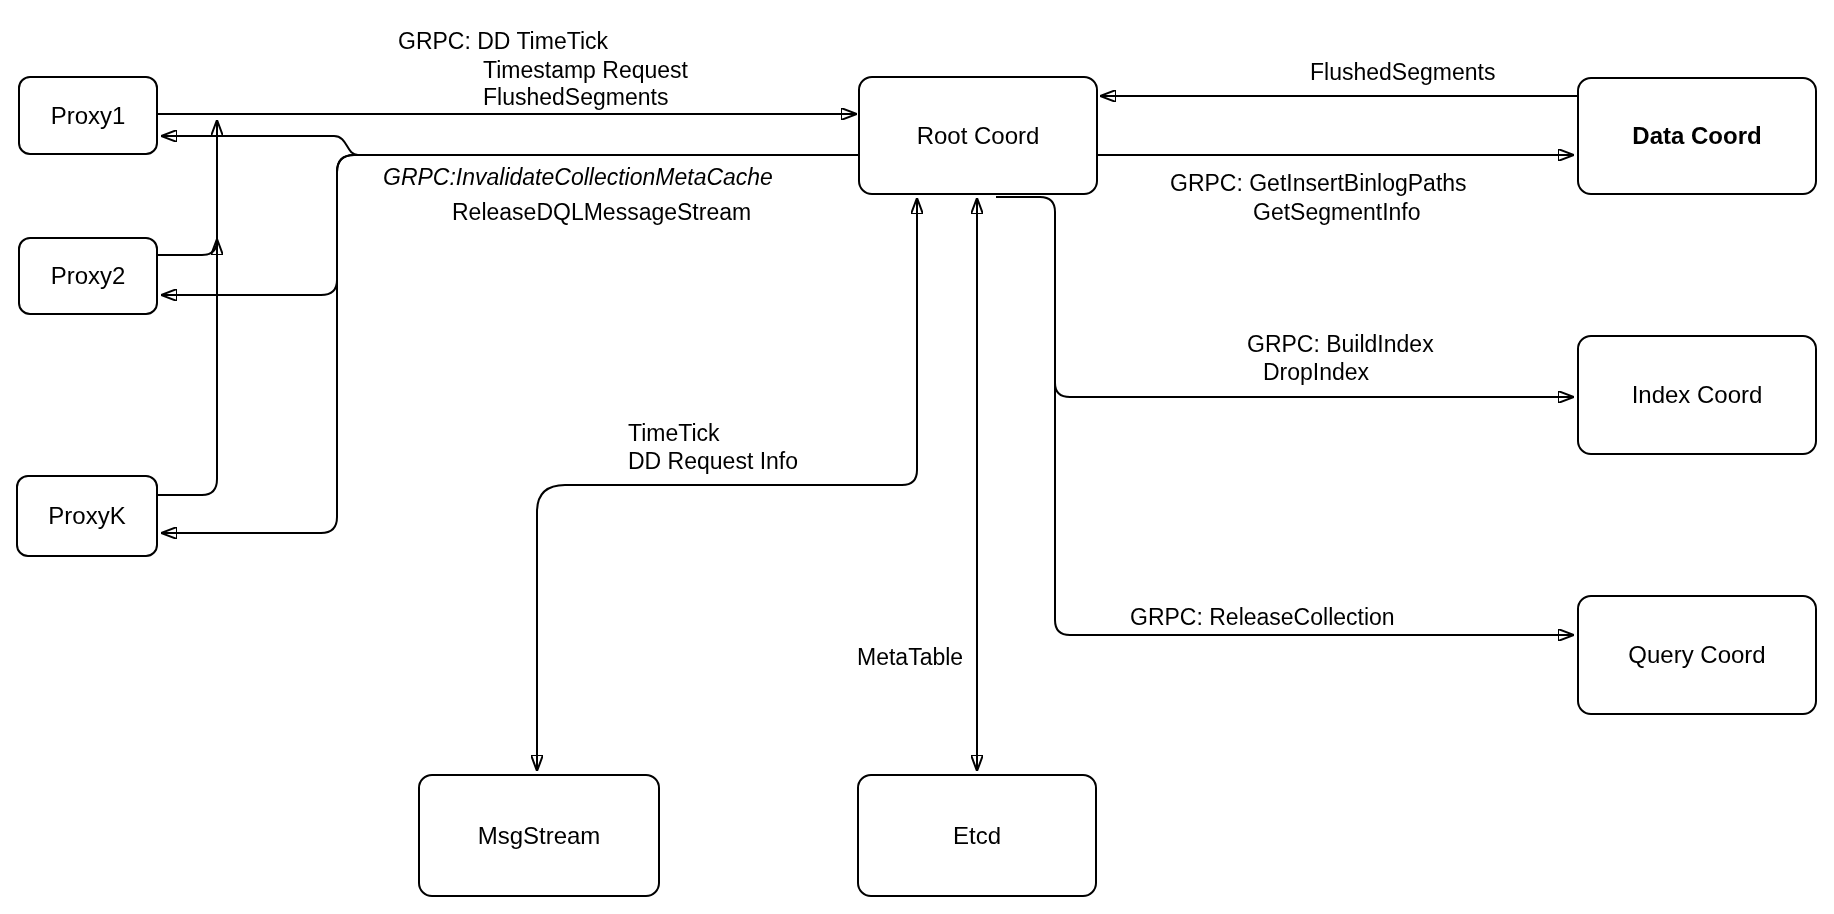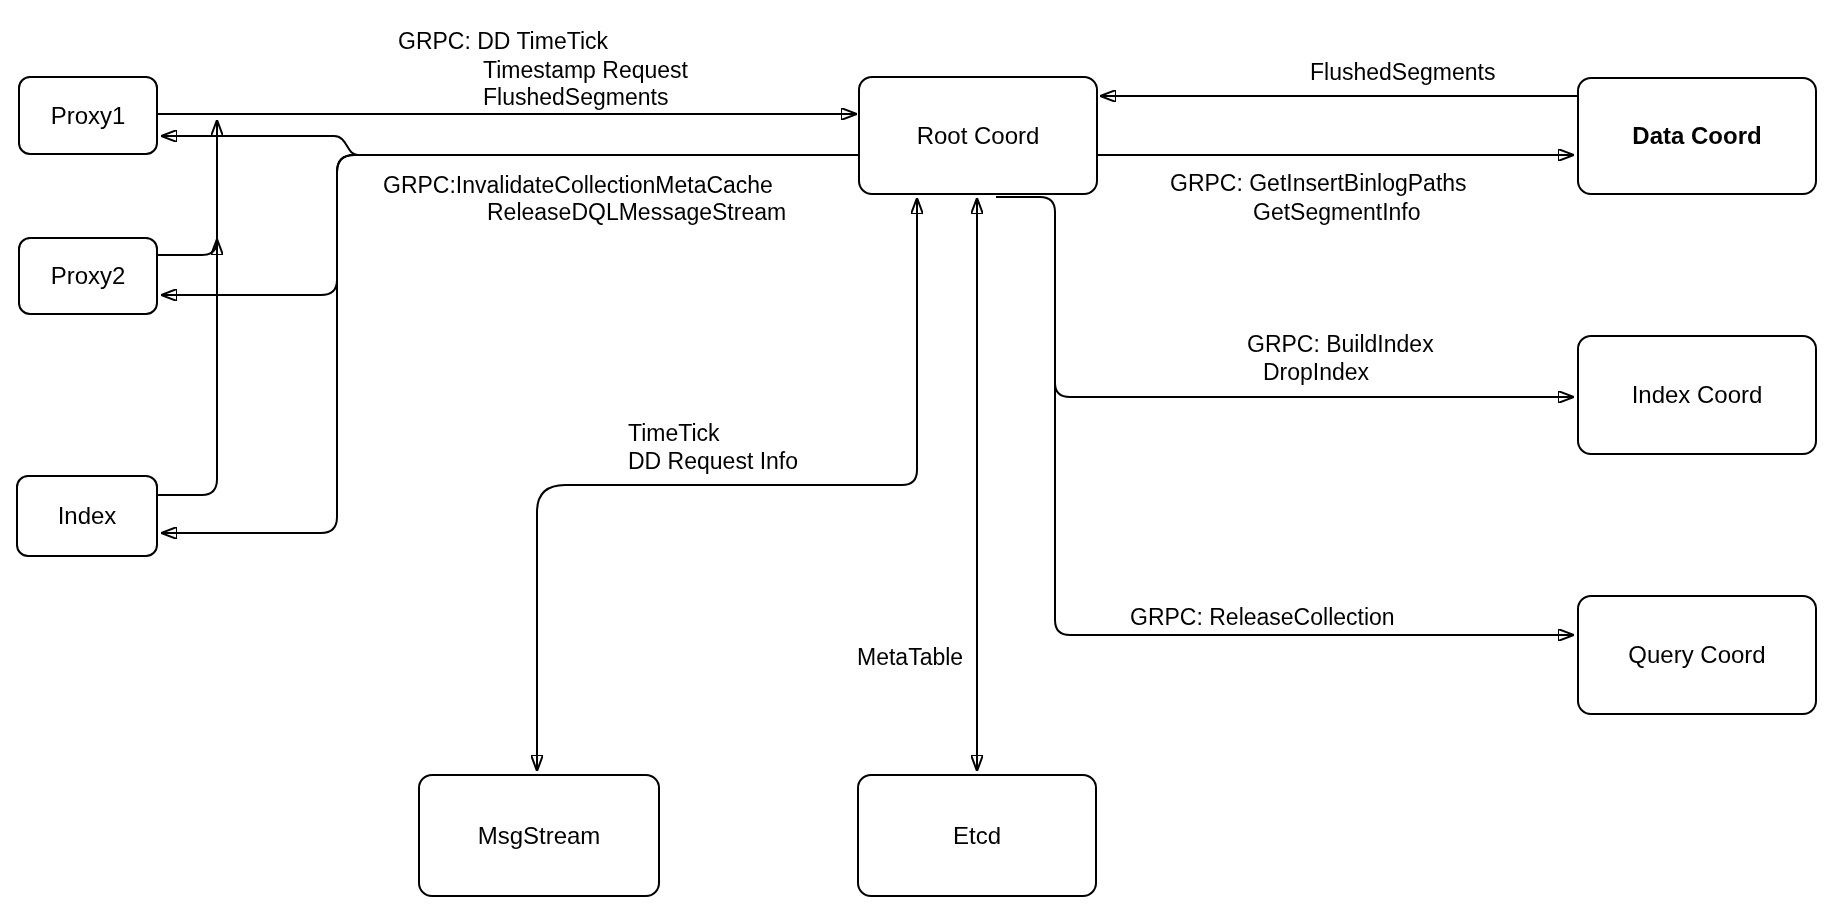--- a/index.html
+++ b/index.html
@@ -90,21 +90,21 @@
 
   <div class="node small" style="left:18px; top:76px; width:140px; height:79px;">
     <span>Proxy1</span>
   </div>
 
   <div class="node small" style="left:18px; top:237px; width:140px; height:78px;">
     <span>Proxy2</span>
   </div>
 
   <div class="node small" style="left:16px; top:475px; width:142px; height:82px;">
-    <span>Index</span>
+    <span>ProxyK</span>
   </div>
 
   <div class="node" style="left:858px; top:76px; width:240px; height:119px;">
     <span>Root Coord</span>
   </div>
 
   <div class="node" style="left:1577px; top:77px; width:240px; height:118px;font-weight:bold;">
     <span>Data Coord</span>
   </div>
 
@@ -121,22 +121,22 @@
   </div>
 
   <div class="node" style="left:418px; top:774px; width:242px; height:123px;">
     <span>MsgStream</span>
   </div>
 
   <div class="edge-label" style="left:398px; top:27px;">GRPC: DD TimeTick</div>
   <div class="edge-label" style="left:483px; top:56px;">Timestamp Request</div>
   <div class="edge-label" style="left:483px; top:83px;">FlushedSegments</div>
 
-  <div class="edge-label" style="left:383px; top:171px;">GRPC:InvalidateCollectionMetaCache</div>
-  <div class="edge-label" style="left:452px; top:198px;margin-left:35px;">ReleaseDQLMessageStream</div>
+  <div class="edge-label" style="left:383px; top:163px;font-style:italic;">GRPC:InvalidateCollectionMetaCache</div>
+  <div class="edge-label" style="left:452px; top:198px;">ReleaseDQLMessageStream</div>
 
   <div class="edge-label" style="left:1310px; top:58px;">FlushedSegments</div>
 
   <div class="edge-label" style="left:1170px; top:169px;">GRPC: GetInsertBinlogPaths</div>
   <div class="edge-label" style="left:1253px; top:198px;">GetSegmentInfo</div>
 
   <div class="edge-label" style="left:1247px; top:330px;">GRPC: BuildIndex</div>
   <div class="edge-label" style="left:1263px; top:358px;">DropIndex</div>
 
   <div class="edge-label" style="left:1130px; top:603px;">GRPC: ReleaseCollection</div>

